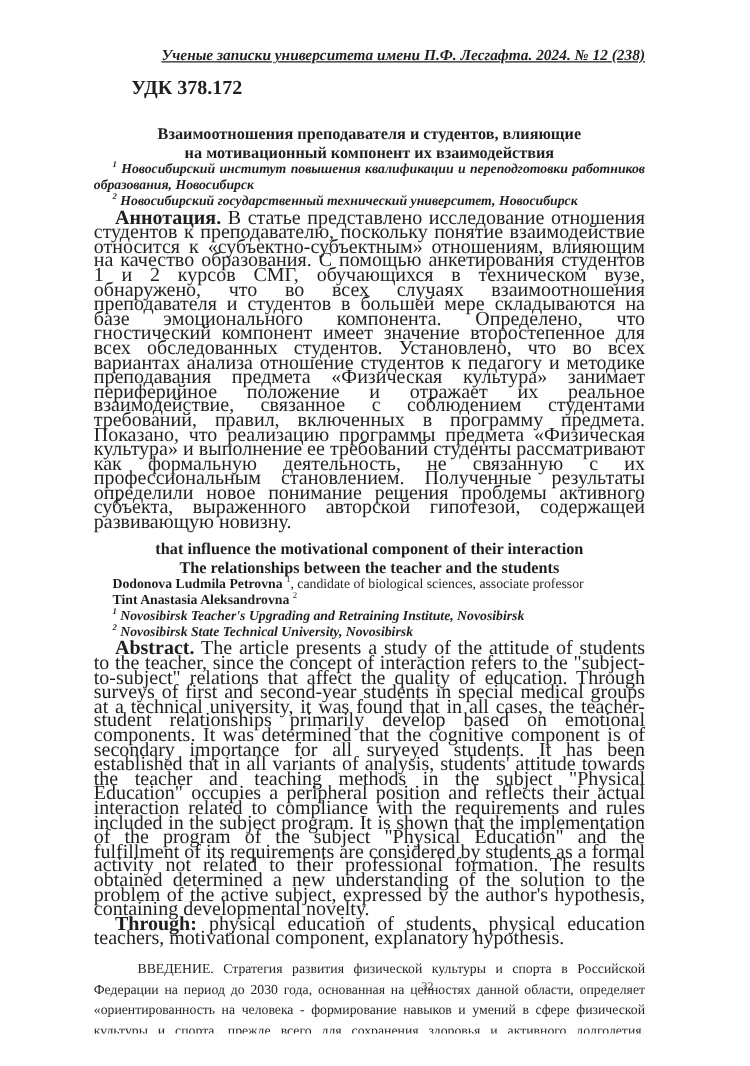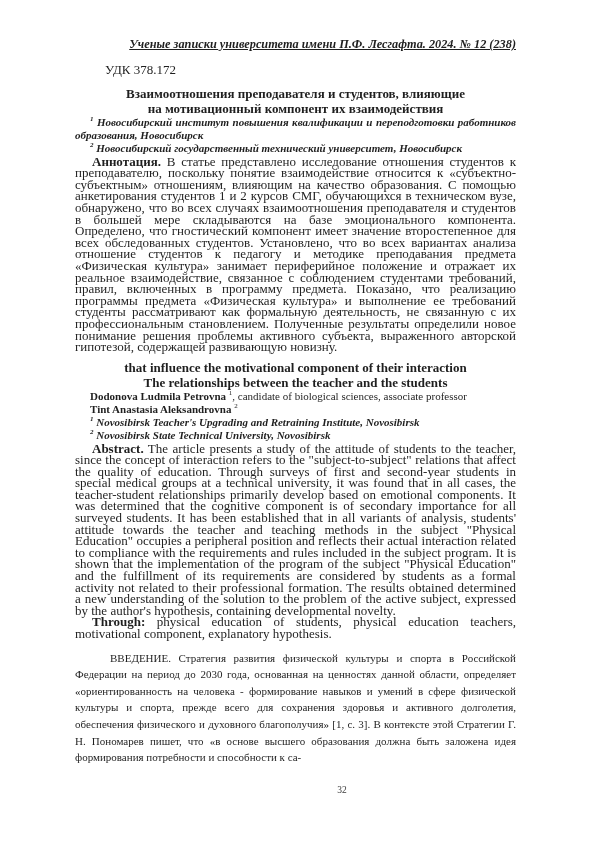--- a/index.html
+++ b/index.html
@@ -20,23 +20,23 @@
     font-weight: 700;
     font-style: italic;
     white-space: nowrap;
   }
   .running-header .rh-text { text-decoration: underline; }
   .content {
     position: absolute;
     left: 75px; top: 62px; width: 441px;
   }
   .udc {
-    margin: 0 0 8px 0;
-    font-size: 13px;
-    font-weight: 400;
+    margin: 0 0 19px 0;
+    font-size: 16px;
+    font-weight: 700;
     text-indent: 30px;
   }
   .title {
     margin: 0;
     font-size: 13px;
     line-height: 15px;
     font-weight: 700;
     text-align: center;
   }
   .title .tline { display: block; }
@@ -57,21 +57,21 @@
     font-style: italic;
     text-align: justify;
   }
   sup {
     font-size: 7px;
     line-height: 0;
     vertical-align: super;
   }
   .abs, .kw {
     margin: 0;
-    font-size: 13px;
+    font-size: 16px;
     line-height: 11.6px;
     text-align: justify;
     text-indent: 17px;
   }
   .intro {
     margin: 10px 0 0 0;
     font-size: 11px;
     line-height: 16.6px;
     text-align: justify;
     text-indent: 35px;

